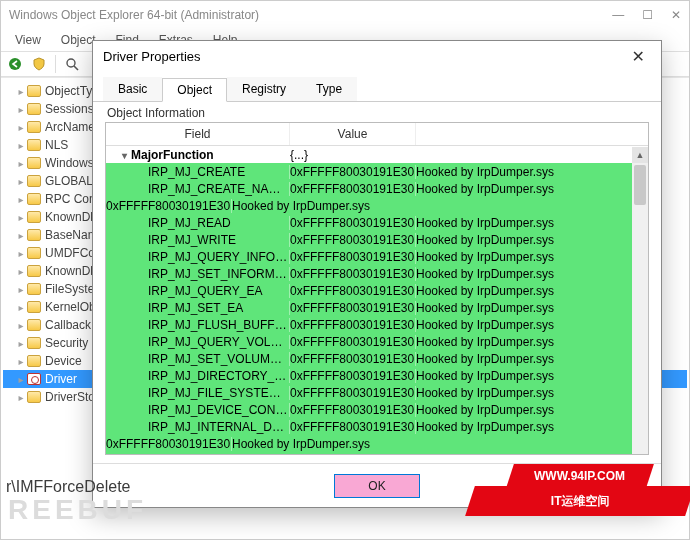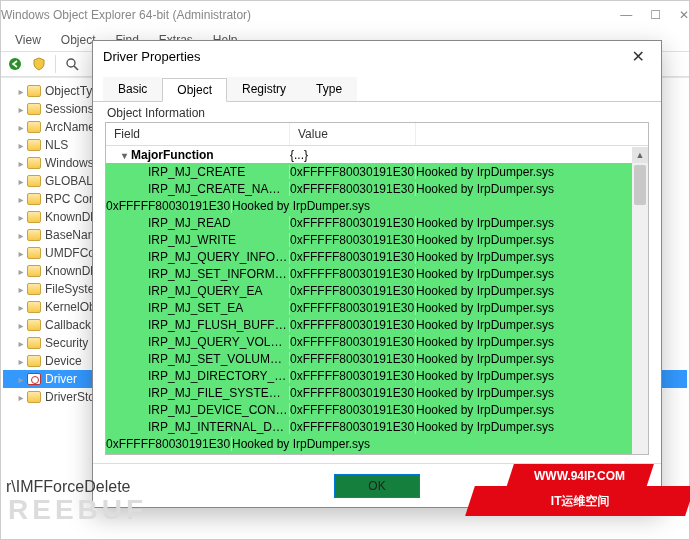--- a/index.html
+++ b/index.html
@@ -1,20 +1,20 @@
 <!DOCTYPE html>
 <html><head>
 <meta charset="utf-8">
 <style>
 * { box-sizing: border-box; font-family: "Segoe UI", Tahoma, sans-serif; font-size: 12px; }
 body { margin: 0; width: 690px; height: 540px; background: #fff; overflow: hidden; position: relative; }
 
 
 .mainwin { width: 690px; height: 540px; background: #fff; border: 1px solid #ccc; display: flex; flex-direction: column; }
-.titlebar { height: 28px; display: flex; align-items: center; padding: 0 0; color: #888; }
+.titlebar { height: 28px; display: flex; align-items: center; padding: 0 8px; color: #888; }
 .titlebar .title { flex: 1; }
 .titlebar .btns { display: flex; gap: 18px; color: #888; font-size: 14px; }
 .menubar { height: 22px; display: flex; align-items: center; padding: 0 4px; color: #555; }
 .menubar span { padding: 2px 10px; }
 .toolbar { height: 26px; border-top: 1px solid #e0e0e0; border-bottom: 1px solid #e0e0e0; display: flex; align-items: center; padding: 0 6px; gap: 8px; }
 .toolbar .ico { width: 16px; height: 16px; display: inline-flex; align-items: center; justify-content: center; }
 .tbar-sep { width: 1px; height: 18px; background: #ddd; }
 
 .maincontent { flex: 1; display: flex; border-top: 1px solid #e8e8e8; overflow: hidden; }
 .tree { width: 100%; padding: 4px 2px; overflow: hidden; }
@@ -29,38 +29,38 @@
 .dialog { position: absolute; left: 92px; top: 40px; width: 570px; height: 468px; background: #fff; border: 1px solid #888; box-shadow: 0 8px 24px rgba(0,0,0,.25); display: flex; flex-direction: column; }
 .dlg-title { height: 30px; display: flex; align-items: center; padding: 0 10px; }
 .dlg-title .t { flex: 1; font-size: 13px; }
 .dlg-title .x { font-size: 16px; color: #333; padding: 0 6px; }
 .tabs { display: flex; padding: 6px 10px 0 10px; border-bottom: 1px solid #ccc; }
 .tab { padding: 4px 14px; border: 1px solid transparent; border-bottom: none; color: #000000; background: #f7f7f7; }
 .tab.active { background: #fff; border-color: #ccc; border-bottom: 1px solid #fff; position: relative; top: 1px; }
 .group-label { padding: 4px 14px 0 14px; color: #333; }
 .grid-wrap { flex: 1; margin: 2px 12px 8px 12px; border: 1px solid #bbb; position: relative; overflow: hidden; }
 .grid-head { display: flex; background: #fff; border-bottom: 1px solid #ddd; }
-.grid-head div { padding: 4px 8px; border-right: 1px solid #eee; color: #333; }
+.grid-head div { padding: 4px 8px; border-right: 1px solid #eee; color: #333; text-align: center; }
 .gh-field { width: 184px; }
 .gh-value { width: 126px; }
 .gh-add { flex: 1; }
 .grid-body { height: 368px; overflow: hidden; }
 .grid-row { display: flex; height: 17px; align-items: center; }
 .grid-row.parent .c1 { padding-left: 16px; font-weight: 600; }
 .grid-row .c1 { width: 184px; padding-left: 42px; white-space: nowrap; overflow: hidden; text-overflow: ellipsis; }
 .grid-row .c2 { width: 126px; white-space: nowrap; overflow: hidden; }
 .grid-row .c3 { flex: 1; white-space: nowrap; overflow: hidden; }
 .grid-row.hl { background: #5fe57a; }
 .grid-row.hl .c1, .grid-row.hl .c2, .grid-row.hl .c3 { border-right: 1px solid #9ff0ae; }
 .grid-row.parent .c1::before { content: "▾"; color: #666; margin-right: 4px; font-size: 10px; }
 .vscroll { position: absolute; right: 0; top: 24px; bottom: 0; width: 16px; background: #f0f0f0; }
 .vscroll .arrow { height: 16px; background: #e4e4e4; display:flex; align-items:center; justify-content:center; color:#666; font-size:9px; }
 .vscroll .thumb { position: absolute; left: 2px; right: 2px; top: 18px; height: 40px; background: #c8c8c8; border-radius: 2px; }
 .dlg-buttons { height: 44px; display: flex; align-items: center; justify-content: center; border-top: 1px solid #ddd; }
-.okbtn { width: 86px; height: 24px; border: 1px solid #0078d7; background: #15803d; color: #222; }
+.okbtn { width: 86px; height: 24px; border: 1px solid #0078d7; background: #f9a8d4; color: #222; }
 
 
 .wm { position: absolute; left: 8px; bottom: 14px; color: #dcdcdc; font-size: 28px; letter-spacing: 4px; font-weight: 700; }
 .footline { position: absolute; left: 6px; bottom: 44px; color: #3b3b3b; font-size: 16px; }
 .banner1 { position: absolute; right: 0; bottom: 24px; width: 220px; height: 30px; background: #e30613; color: #fff; transform: skewX(-18deg); display:flex; align-items:center; justify-content:center; font-weight:700; font-size:16px; }
 .banner1 span { transform: skewX(18deg); }
 .banner2 { position: absolute; right: 40px; bottom: 52px; width: 140px; height: 24px; background: #e30613; color: #fff; transform: skewX(-18deg); display:flex; align-items:center; justify-content:center; font-weight:700; font-size:12px; }
 .banner2 span { transform: skewX(18deg); }
 svg { display: block; }
 </style>

